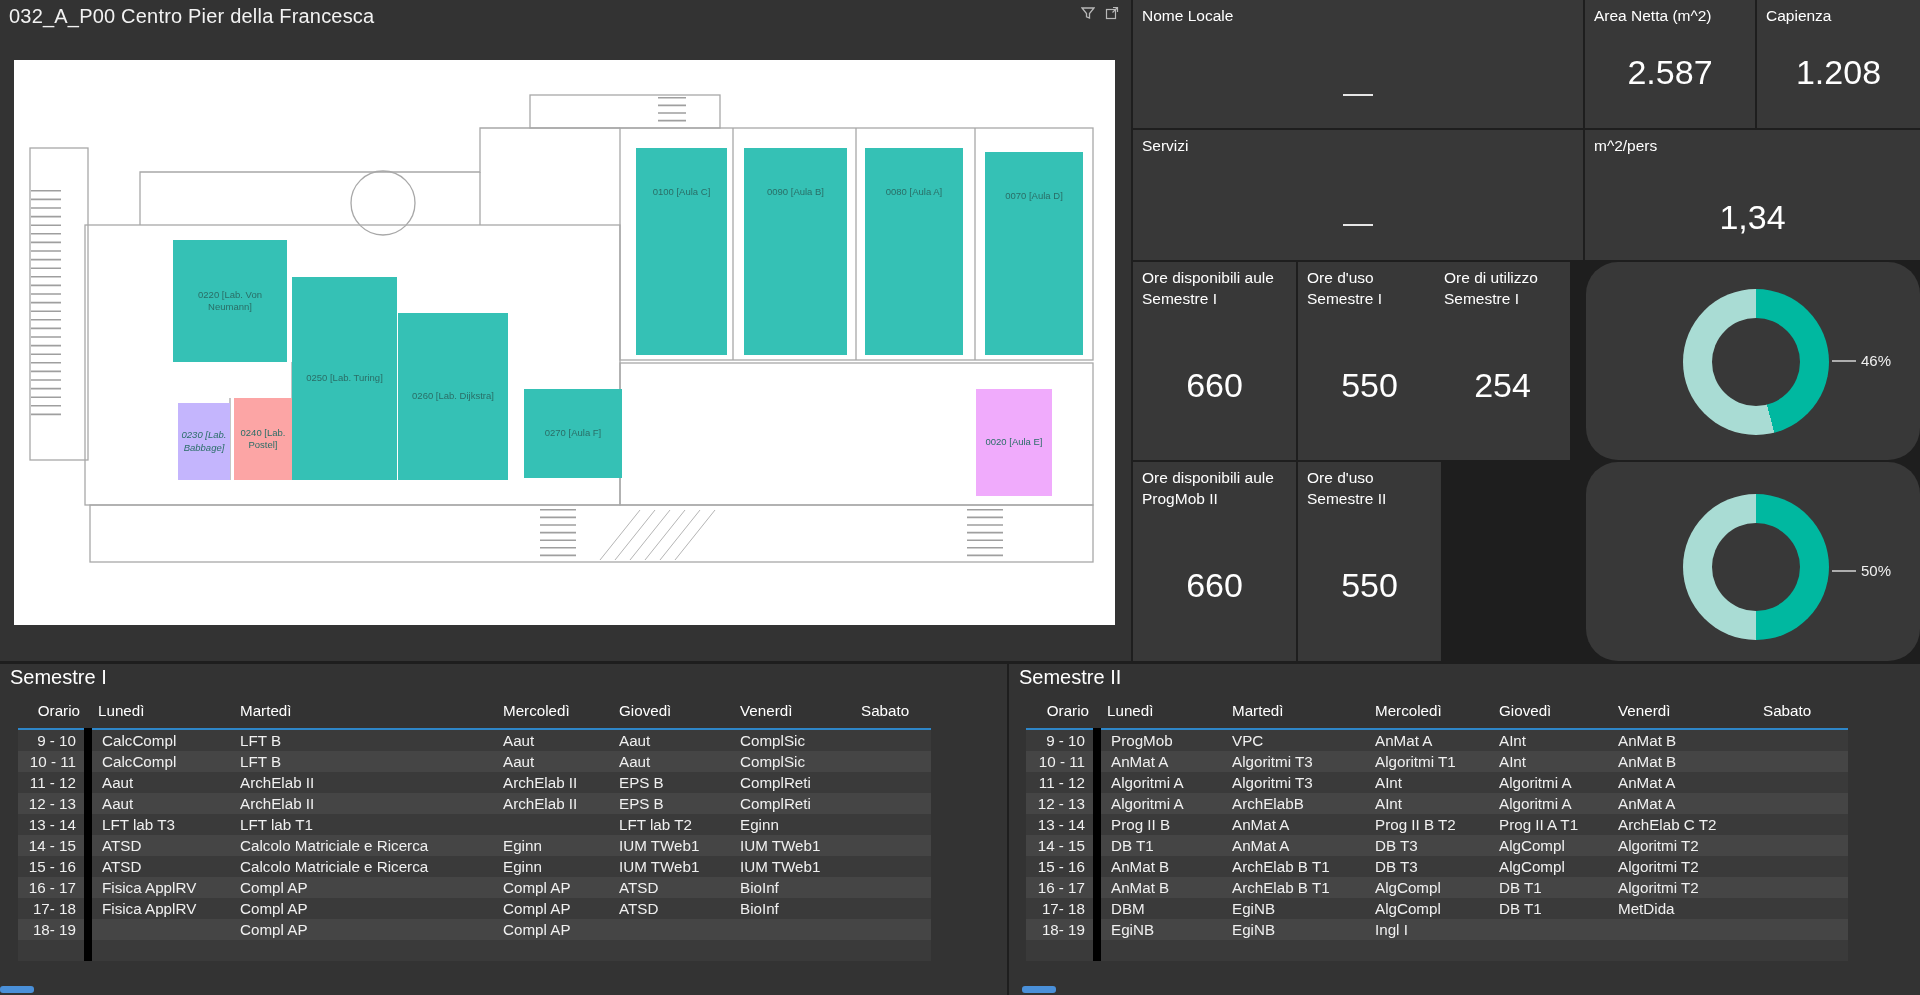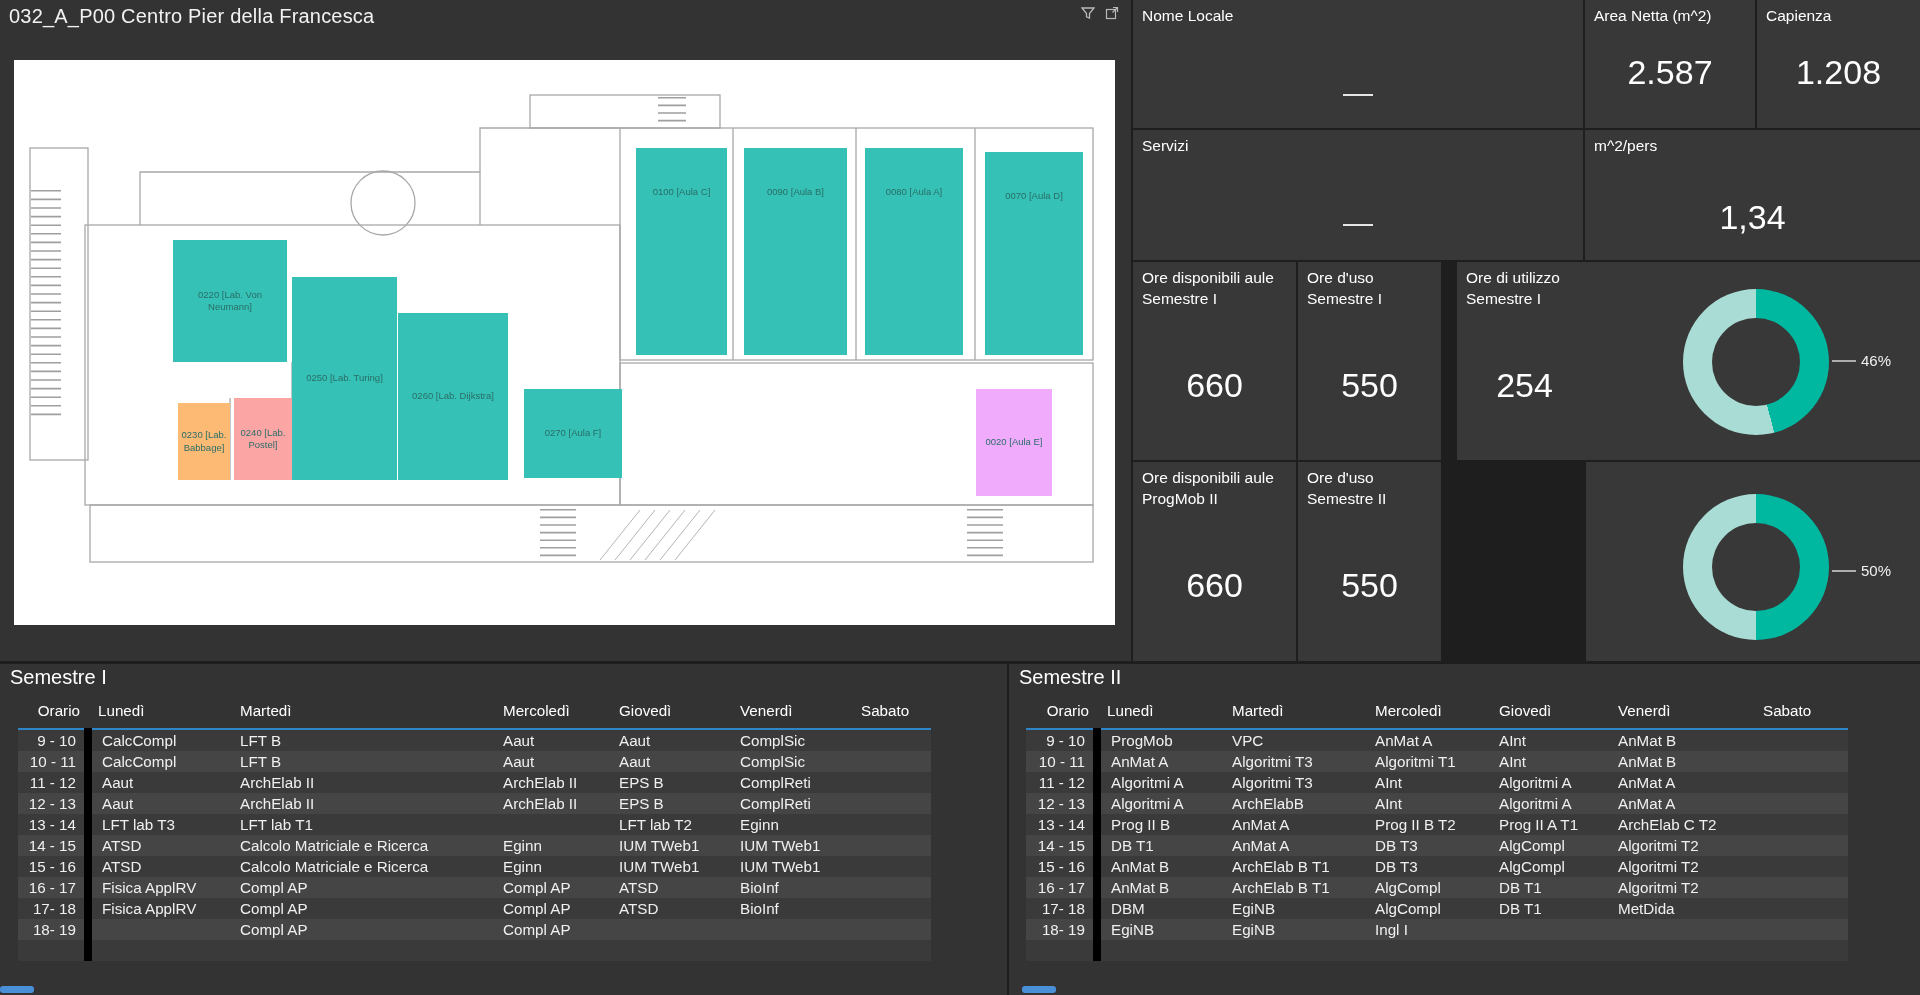--- a/index.html
+++ b/index.html
@@ -25,22 +25,22 @@
   .card-dash{font-size:30px;color:#e6e6e6;}
   
   .c-nome{left:2px;top:0;width:450px;height:128px;}
   .c-area{left:454px;top:0;width:170px;height:128px;}
   .c-cap{left:626px;top:0;width:163px;height:128px;}
   
   .c-serv{left:2px;top:130px;width:450px;height:130px;}
   .c-m2{left:454px;top:130px;width:335px;height:130px;}
   
   .r3{top:262px;height:198px;} .r4{top:462px;height:199px;}
-  .k1{left:2px;width:163px;} .k2{left:167px;width:143px;} .k3{left:326px;width:135px;padding-left:16px;}
-  .kd{left:455px;width:334px;}
+  .k1{left:2px;width:163px;} .k2{left:167px;width:143px;} .k3{left:304px;width:135px;padding-left:16px;}
+  .kd{left:455px;width:334px;border-radius:32px;}
   .kpi-value{top:104px;}
   .donut{position:absolute;left:97px;top:27px;width:146px;height:146px;border-radius:50%;}
   .donut-hole{position:absolute;left:29px;top:29px;width:88px;height:88px;border-radius:50%;background:#383838;}
   .callout{position:absolute;display:flex;align-items:center;gap:5px;}
   .callout .cl-line{display:inline-block;width:24px;height:2px;background:#aeaeae;}
   .callout .cl-text{font-size:15px;color:#f0f0f0;}
 
   
   .hdiv{position:absolute;left:0;top:661px;width:1920px;height:3px;background:#1e1e1e;}
   .vdiv-bottom{position:absolute;left:1007px;top:664px;width:2px;height:331px;background:#1e1e1e;}
@@ -131,21 +131,21 @@
           </div>
           <div class="room" style="left: 278px; top: 217px; width: 105px; height: 203px; background: rgb(53, 193, 181);">
             <span>0250 [Lab. Turing]</span>
           </div>
           <div class="room" style="left: 384px; top: 253px; width: 110px; height: 167px; background: rgb(53, 193, 181);">
             <span>0260 [Lab. Dijkstra]</span>
           </div>
           <div class="room" style="left: 510px; top: 329px; width: 98px; height: 89px; background: rgb(53, 193, 181);">
             <span>0270 [Aula F]</span>
           </div>
-          <div class="room" style="left: 164px; top: 343px; width: 52px; height: 77px; background: #fdba74;">
+          <div class="room" style="left: 164px; top: 343px; width: 52px; height: 77px; background: #c4b5fd; font-style: italic;">
             <span>0230 [Lab. Babbage]</span>
           </div>
           <div class="room" style="left: 220px; top: 338px; width: 58px; height: 82px; background: #fca5a5;">
             <span>0240 [Lab. Postel]</span>
           </div>
           <div class="room" style="left: 962px; top: 329px; width: 76px; height: 107px; background: #f0abfc;">
             <span>0020 [Aula E]</span>
           </div>
         </div>
     </div>

